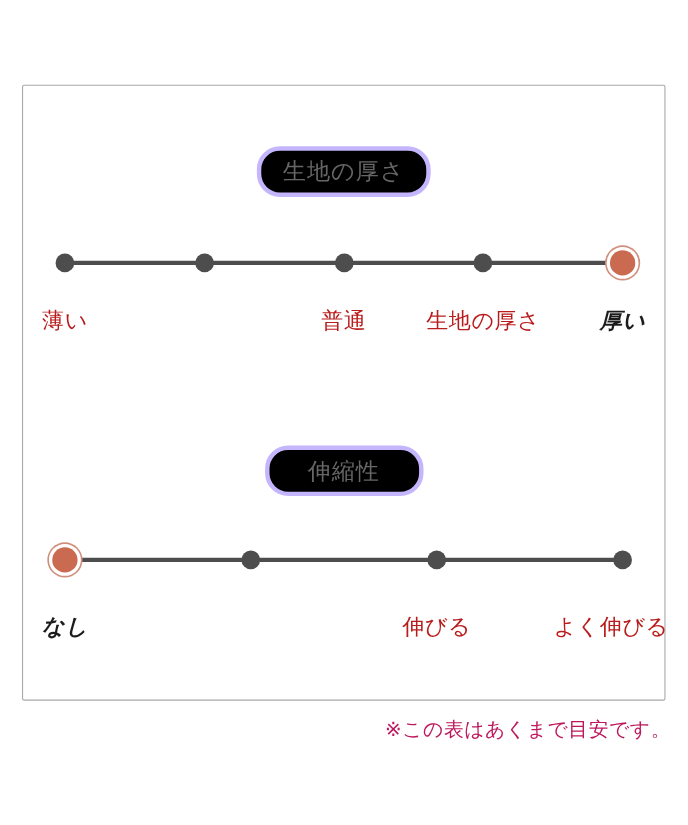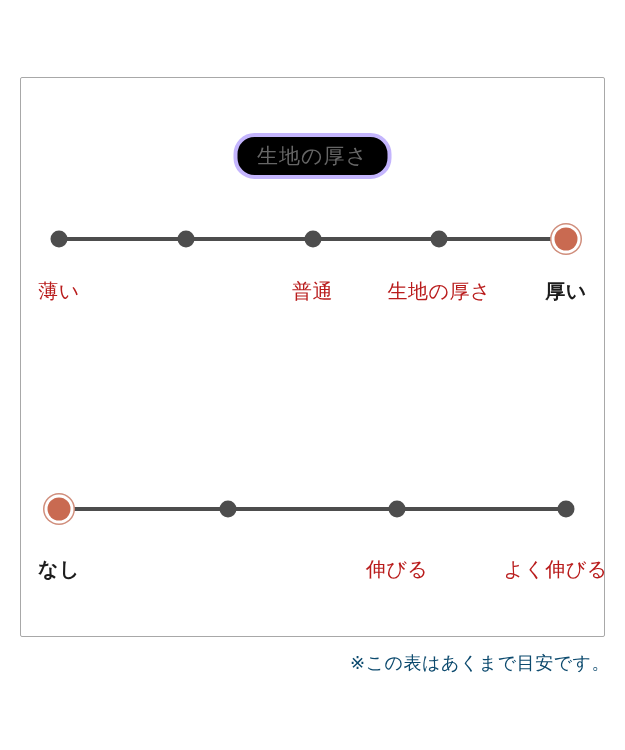--- a/index.html
+++ b/index.html
@@ -82,30 +82,31 @@
     transform: translateX(-50%);
     white-space: nowrap;
     font-size: 20px;
     line-height: 26px;
     color: #b91c1c;
     letter-spacing: 0.5px;
   }
   .lbl.selected {
     font-weight: bold;
     color: #1c1c1c;
+    font-style: italic;
   }
   .lbl.shift-in { transform: translateX(-60%); }
   .note {
     position: absolute;
     top: 651px;
     left: 0;
     width: 610px;
     text-align: right;
     font-size: 18px;
-    color: #0c4a6e;
+    color: #be185d;
     letter-spacing: 0.5px;
   }
 </style>
 </head>
 <body>
 
 <div class="page">
   <div class="panel">
 
     <div class="pill" id="pill1">生地の厚さ</div>
@@ -118,20 +119,21 @@
       <span class="dot selected" style="left:100%"></span>
     </div>
 
     <div class="labels" id="labels1">
       <span class="lbl" style="left:0%">薄い</span>
       <span class="lbl" style="left:50%">普通</span>
       <span class="lbl" style="left:75%">生地の厚さ</span>
       <span class="lbl selected" style="left:100%">厚い</span>
     </div>
 
+    <div class="pill" id="pill2">伸縮性</div>
 
     <div class="track" id="track2">
       <span class="dot selected" style="left:0%"></span>
       <span class="dot" style="left:33.333%"></span>
       <span class="dot" style="left:66.667%"></span>
       <span class="dot" style="left:100%"></span>
     </div>
 
     <div class="labels" id="labels2">
       <span class="lbl selected" style="left:0%">なし</span>

